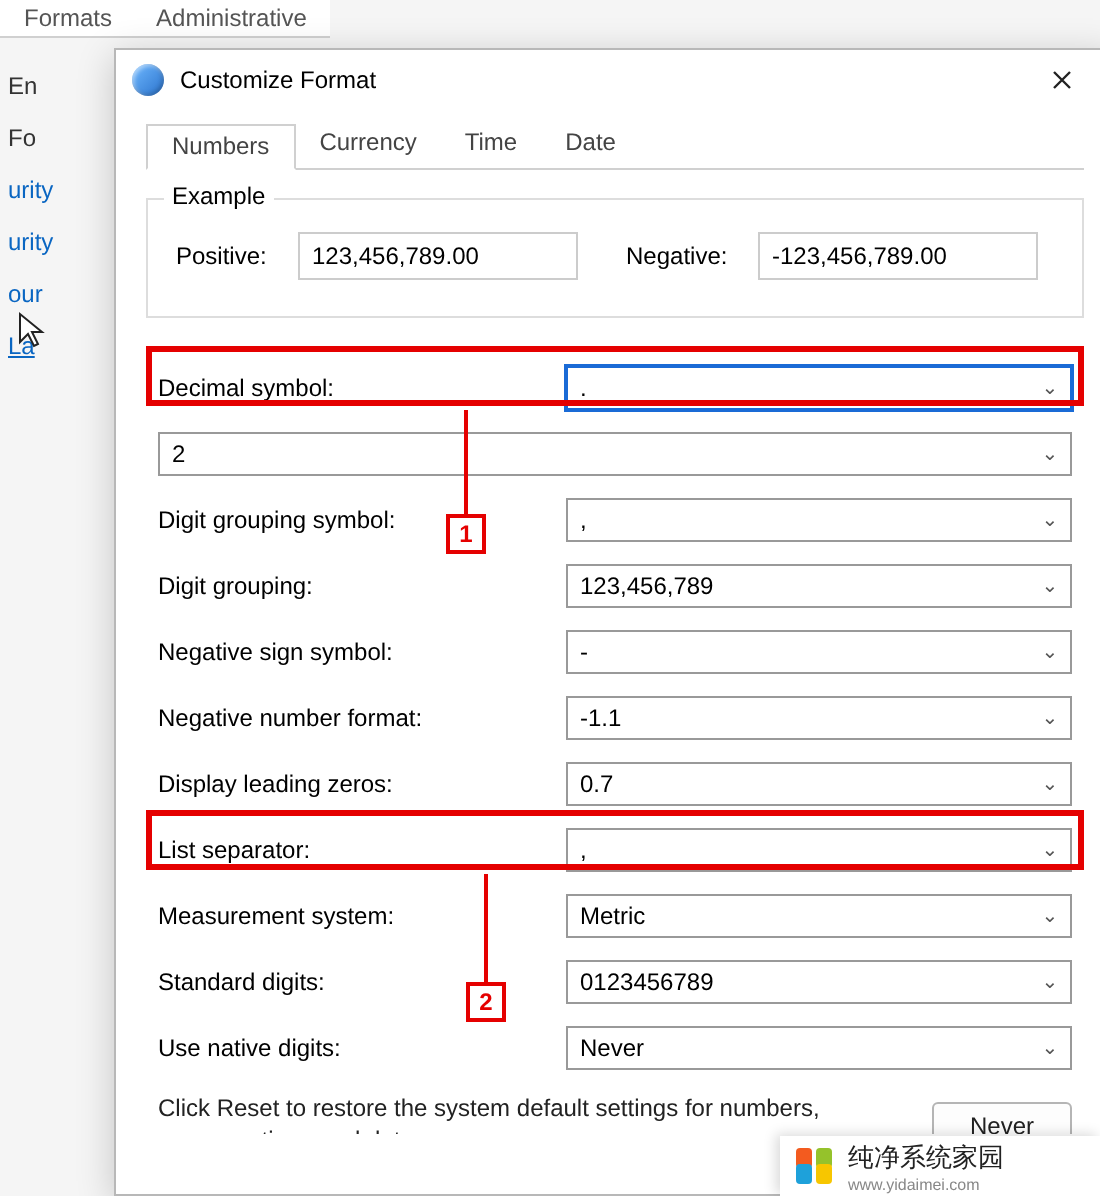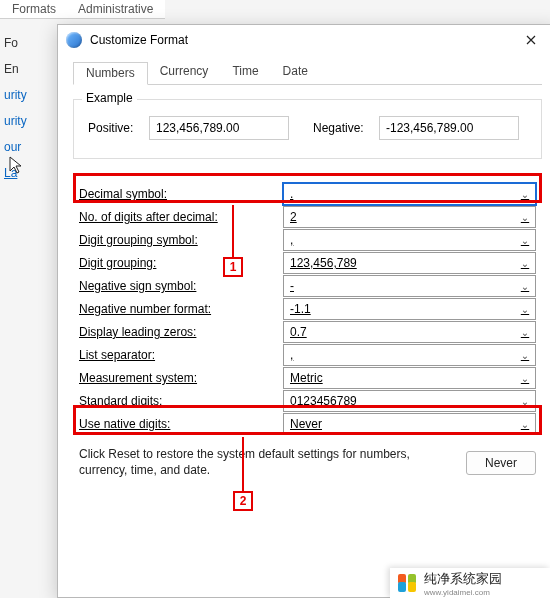--- a/index.html
+++ b/index.html
@@ -127,23 +127,22 @@
     height: 24px;
     display: flex;
     align-items: center;
   }
   .example-row .neglbl { margin-left: 18px; width: 60px; }
 
   .form-area {
     margin-top: 24px;
     display: flex;
     flex-direction: column;
-    gap: 1px;
-    position: relative;
-    text-decoration: underline;
+    gap: 11px;
+    position: relative;
   }
   .form-row {
     display: flex;
     align-items: center;
     gap: 4px;
     padding: 0 6px;
   }
   .form-row .label {
     width: 200px;
     font-size: 12px;
@@ -261,22 +260,22 @@
   }
 </style>
 </head>
 <body>
 
 <div class="bg-tabs">
   <span>Formats</span>
   <span>Administrative</span>
 </div>
 <div class="bg-left-frag">
+  <div style="color:#333">En</div>
   <div style="color:#333">Fo</div>
-  <div style="color:#333">En</div>
   <div>urity</div>
   <div>urity</div>
   <div>our</div>
   <div style="color:#0a66c2;text-decoration:underline">La</div>
 </div>
 <div class="cursor-arrow">
   <svg viewBox="0 0 20 20" width="20" height="20">
       <path d="M3 2 L3 16 L7 12 L10 18 L12 17 L9 11 L14 11 Z" fill="#fff" stroke="#222" stroke-width="1"></path>
     </svg>
 </div>
@@ -317,21 +316,20 @@
 
       <div class="form-row">
         <span class="label">Decimal symbol:</span>
         <div class="combo focused">
           <span class="val">.</span>
           <span class="chev">⌄</span>
         </div>
       </div>
 
       <div class="form-row">
-        <span class="label">No. of digits after decimal:</span>
         <div class="combo">
           <span class="val">2</span>
           <span class="chev">⌄</span>
         </div>
       </div>
 
       <div class="form-row">
         <span class="label">Digit grouping symbol:</span>
         <div class="combo">
           <span class="val">,</span>

